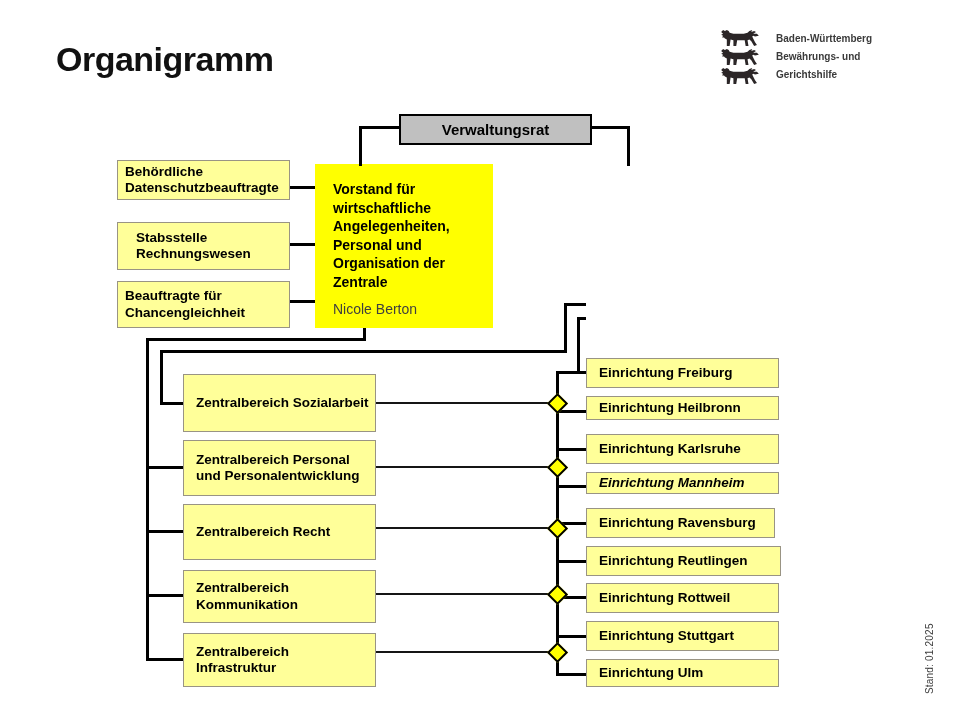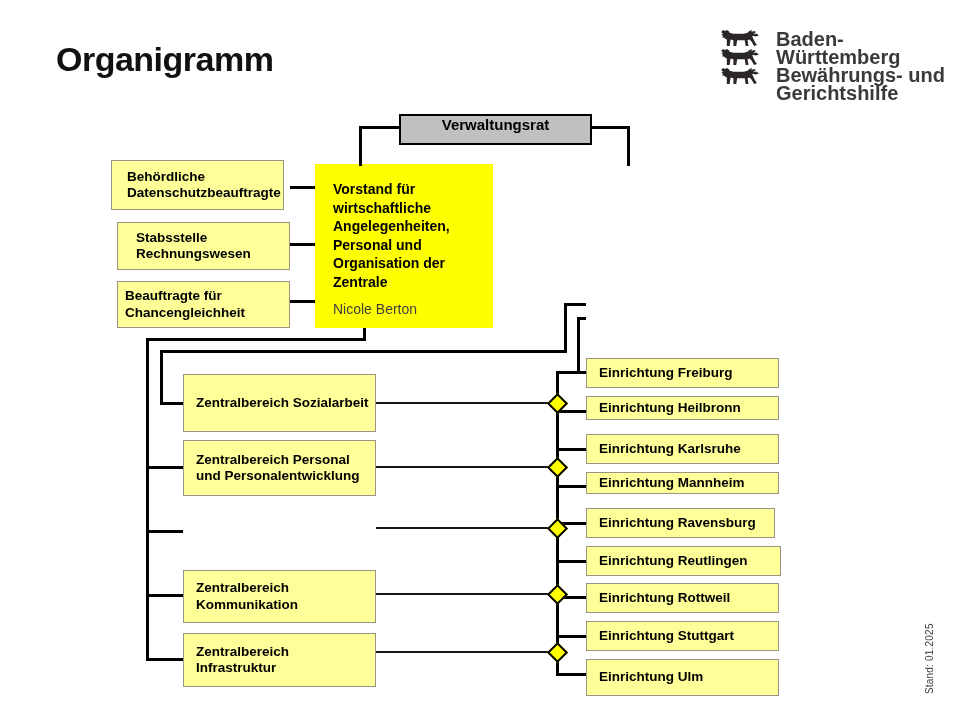--- a/index.html
+++ b/index.html
@@ -8,23 +8,23 @@
     font-family:"Liberation Sans", sans-serif;overflow:hidden;
   }
   .title{
     position:absolute;left:56px;top:40px;font-size:34px;font-weight:700;
     color:#111;letter-spacing:-0.5px;
   }
   
   .logo{position:absolute;left:720px;top:30px;display:flex;align-items:flex-start;}
   .lions{display:flex;flex-direction:column;gap:3px;width:40px;}
   .lions svg{display:block;width:40px;height:16px;}
-  .logo-text{margin-left:16px;font-size:20px;line-height:18px;font-weight:700;color:#3a3a3a;}
+  .logo-text{margin-left:16px;font-size:10px;line-height:18px;font-weight:700;color:#3a3a3a;}
   
-  .box{position:absolute;box-sizing:border-box;display:flex;flex-direction:column;}
+  .box{position:absolute;box-sizing:border-box;display:flex;flex-direction:column;justify-content:center;}
   .box-gray{
     background:#c0c0c0;border:2px solid #000;align-items:center;
     font-weight:700;font-size:15px;color:#000;
   }
   .box-pale{
     background:#ffff99;border:1px solid #999484;
     font-weight:700;font-size:13.5px;line-height:16.5px;color:#000;
     padding-left:12px;padding-right:6px;justify-content:center;
   }
   .box-bright{
@@ -76,73 +76,76 @@
       <div>Baden-Württemberg</div>
       <div>Bewährungs- und</div>
       <div>Gerichtshilfe</div>
     </div>
   </div>
 
   <div class="box box-gray" style="left:399px;top:114px;width:193px;height:31px;">
     <span>Verwaltungsrat</span>
   </div>
 
-  <div class="box box-pale" style="left:111px;top:160px;width:173px;height:50px;padding-left:15px;">
+  <div class="box box-pale" style="left:117px;top:160px;width:173px;height:40px;padding-left:7px;">
     <span>Behördliche Datenschutzbeauftragte</span>
   </div>
   <div class="box box-pale" style="left:117px;top:222px;width:173px;height:48px;padding-left:18px;">
     <span>Stabsstelle Rechnungswesen</span>
   </div>
   <div class="box box-pale" style="left:117px;top:281px;width:173px;height:47px;padding-left:7px;">
     <span>Beauftragte für Chancengleichheit</span>
   </div>
 
   <div class="box box-bright" style="left:315px;top:164px;width:178px;height:164px;">
     <span>Vorstand für wirtschaftliche Angelegenheiten, Personal und Organisation der Zentrale</span>
     <span class="person">Nicole Berton</span>
   </div>
 
   <div class="box box-pale" style="left:183px;top:374px;width:193px;height:58px;">
     <span>Zentralbereich Sozialarbeit</span>
   </div>
   <div class="box box-pale" style="left:183px;top:440px;width:193px;height:56px;">
     <span>Zentralbereich Personal und Personalentwicklung</span>
   </div>
+  <div class="box box-pale" style="left:183px;top:504px;width:193px;height:56px;">
+    <span>Zentralbereich Recht</span>
+  </div>
   <div class="box box-pale" style="left:183px;top:570px;width:193px;height:53px;">
     <span>Zentralbereich Kommunikation</span>
   </div>
   <div class="box box-pale" style="left:183px;top:633px;width:193px;height:54px;">
     <span>Zentralbereich Infrastruktur</span>
   </div>
 
   <div class="box box-pale" style="left:586px;top:358px;width:193px;height:30px;">
     <span>Einrichtung Freiburg</span>
   </div>
   <div class="box box-pale" style="left:586px;top:396px;width:193px;height:24px;">
     <span>Einrichtung Heilbronn</span>
   </div>
   <div class="box box-pale" style="left:586px;top:434px;width:193px;height:30px;">
     <span>Einrichtung Karlsruhe</span>
   </div>
-  <div class="box box-pale" style="left:586px;top:472px;width:193px;height:22px;">
+  <div class="box box-pale" style="left:586px;top:472px;width:193px;height:22px;font-style:italic;">
     <span>Einrichtung Mannheim</span>
   </div>
   <div class="box box-pale" style="left:586px;top:508px;width:189px;height:30px;">
     <span>Einrichtung Ravensburg</span>
   </div>
   <div class="box box-pale" style="left:586px;top:546px;width:195px;height:30px;">
     <span>Einrichtung Reutlingen</span>
   </div>
   <div class="box box-pale" style="left:586px;top:583px;width:193px;height:30px;">
     <span>Einrichtung Rottweil</span>
   </div>
   <div class="box box-pale" style="left:586px;top:621px;width:193px;height:30px;">
     <span>Einrichtung Stuttgart</span>
   </div>
-  <div class="box box-pale" style="left:586px;top:659px;width:193px;height:37px;">
+  <div class="box box-pale" style="left:586px;top:659px;width:193px;height:28px;">
     <span>Einrichtung Ulm</span>
   </div>
 
   <div class="hline" style="left:359px;top:126px;width:40px;"></div>
   <div class="vline" style="left:359px;top:126px;height:40px;"></div>
   <div class="hline" style="left:592px;top:126px;width:38px;"></div>
   <div class="vline" style="left:627px;top:126px;height:40px;"></div>
 
   <div class="hline" style="left:290px;top:186px;width:25px;"></div>
   <div class="hline" style="left:290px;top:243px;width:25px;"></div>

